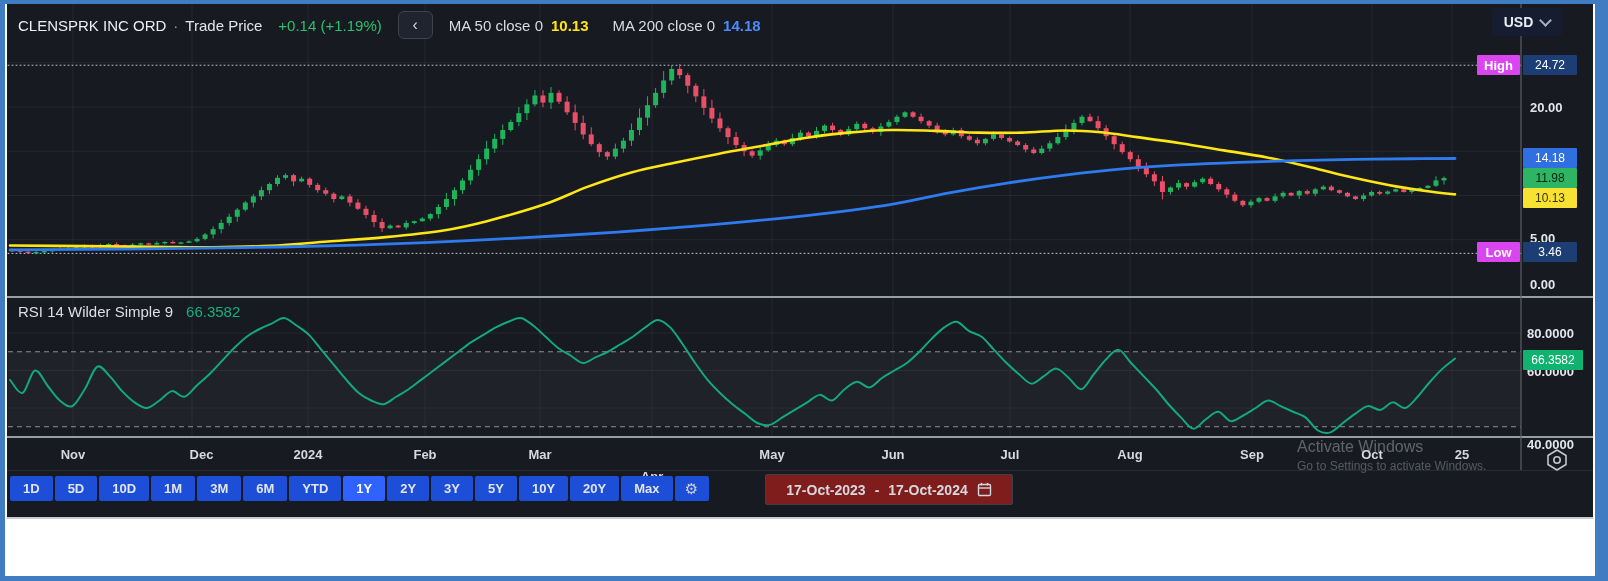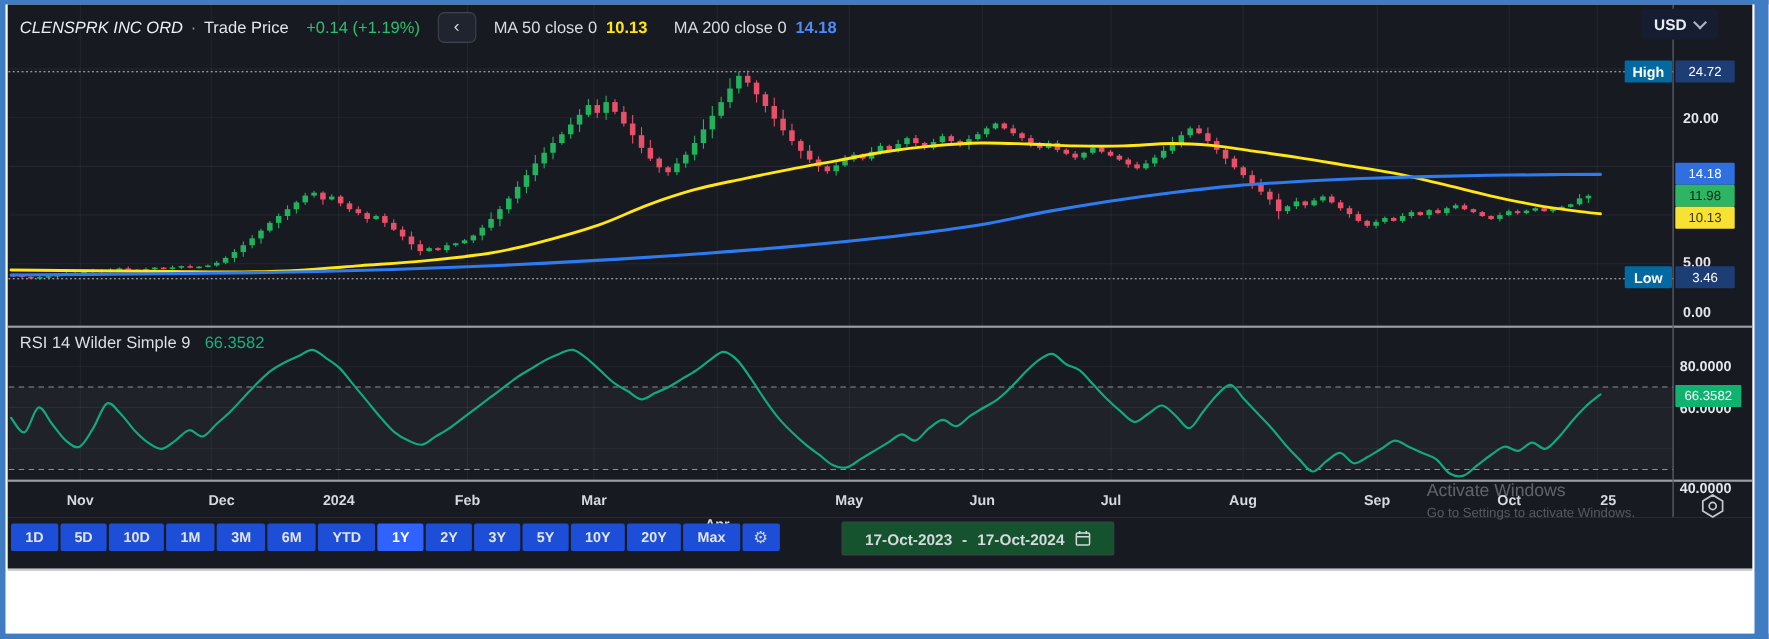--- a/index.html
+++ b/index.html
@@ -8,21 +8,21 @@
   .shell{position:absolute;left:7px;top:4px;width:1586px;height:513px;background:#171a21;}
   .shell-bottomline{position:absolute;left:7px;top:517px;width:1586px;height:2px;background:#c7cacf;z-index:3;}
   #plot{position:absolute;left:7px;top:4px;z-index:1;}
   .frame{position:absolute;background:#3f7cc1;z-index:30;}
   .f-top{left:0;top:0;width:1608px;height:4px;}
   .f-left{left:0;top:0;width:5px;height:581px;}
   .f-right{left:1595px;top:0;width:13px;height:581px;}
   .f-bottom{left:0;top:576px;width:1608px;height:5px;}
 
   .hdr{position:absolute;left:18px;top:13px;height:24px;display:flex;align-items:center;z-index:6;font-size:15px;color:#e8eaee;white-space:nowrap;}
-  .sym{color:#eceef2;font-style:italic;}
+  .sym{color:#eceef2;}
   .dot{color:#9aa0ac;margin:0 7px;}
   .stype{color:#e2e5ea;margin-right:14px;}
   .pair{margin-right:11px;}
   .pair .k{color:#9aa0ac;margin-right:2px;}
   .pair .v{color:#2bc06e;}
   .chg{color:#2bc06e;margin-left:2px;margin-right:16px;}
   .collapse-btn{width:33px;height:26px;border:1px solid #3f434e;background:#20242e;border-radius:6px;display:flex;align-items:center;justify-content:center;color:#d0d4db;font-size:16px;margin-right:16px;cursor:pointer;}
   .ma-label{color:#d8dbe1;margin-right:8px;}
   .ma50-v{color:#ffe614;font-weight:700;margin-right:24px;}
   .ma200-v{color:#4b8bfa;font-weight:700;}
@@ -33,39 +33,39 @@
   .axis-label{position:absolute;left:1530px;transform:translateY(-50%);color:#e3e5ea;font-size:13px;font-weight:600;z-index:4;}
   .rsi-axis-label{left:1527px;}
   .time-label{position:absolute;top:447px;transform:translateX(-50%);color:#d6d9de;font-size:13px;font-weight:700;z-index:4;}
 
   .badge{position:absolute;left:1523px;width:54px;height:20px;display:flex;align-items:center;justify-content:center;font-size:12px;font-weight:400;z-index:5;border-radius:1px;}
   .badge-ma200{top:148px;background:#2f6fe0;color:#ffffff;}
   .badge-last{top:168px;background:#2eb563;color:#0a2314;}
   .badge-ma50{top:188px;background:#f7e133;color:#3a3403;}
   .badge-highv{top:55px;background:#1c3e74;color:#ffffff;}
   .badge-lowv{top:242px;background:#1c3e74;color:#ffffff;}
-  .tag{position:absolute;left:1477px;width:43px;height:20px;display:flex;align-items:center;justify-content:center;font-size:13px;font-weight:700;background:#0369a1;color:#ffffff;z-index:5;border-radius:1px;}
+  .tag{position:absolute;left:1477px;width:43px;height:20px;display:flex;align-items:center;justify-content:center;font-size:13px;font-weight:700;background:#d946ef;color:#ffffff;z-index:5;border-radius:1px;}
   .tag-high{top:55px;}
   .tag-low{top:242px;}
   .badge-rsi{top:350px;width:60px;background:#0fb26f;color:#ffffff;}
 
   .rsi-hdr{position:absolute;left:18px;top:303px;display:flex;gap:13px;font-size:15px;z-index:6;white-space:nowrap;}
   .rsi-title{color:#dcdfe5;}
   .rsi-value{color:#16b07c;}
 
   .watermark{position:absolute;left:1297px;top:438px;z-index:7;pointer-events:none;}
   .wm1{font-size:16px;color:rgba(205,210,218,0.40);}
   .wm2{font-size:12px;color:rgba(205,210,218,0.34);margin-top:3px;}
 
   .toolbar{position:absolute;left:10px;top:476px;display:flex;gap:2px;z-index:6;}
   .rbtn{height:25px;padding:0 13px;background:#1d4ed8;color:#e2e5ea;font-size:13px;font-weight:700;display:flex;align-items:center;border-radius:2px;cursor:pointer;}
   .rbtn.active{background:#2f62ff;color:#ffffff;}
   .gearbtn{width:34px;justify-content:center;padding:0;font-family:"DejaVu Sans",sans-serif;font-size:15px;color:#ced2da;}
 
-  .datebox{position:absolute;left:765px;top:474px;width:246px;height:29px;border:1px solid #3c404b;background:#14532d;display:flex;align-items:center;justify-content:center;gap:9px;color:#d6d9df;font-size:14px;font-weight:600;z-index:6;border-radius:2px;cursor:pointer;}
+  .datebox{position:absolute;left:765px;top:474px;width:246px;height:29px;border:1px solid #3c404b;background:#7f1d1d;display:flex;align-items:center;justify-content:center;gap:9px;color:#d6d9df;font-size:14px;font-weight:600;z-index:6;border-radius:2px;cursor:pointer;}
   .hexicon{position:absolute;left:1544px;top:448px;z-index:6;cursor:pointer;}
 
   .caption{position:absolute;left:8px;top:540px;font-size:17px;font-weight:700;font-style:italic;color:#000000;z-index:6;letter-spacing:-0.2px;white-space:nowrap;}
 </style>
 </head>
 <body>
 
 <div class="stage">
 
   <div class="shell"></div>

